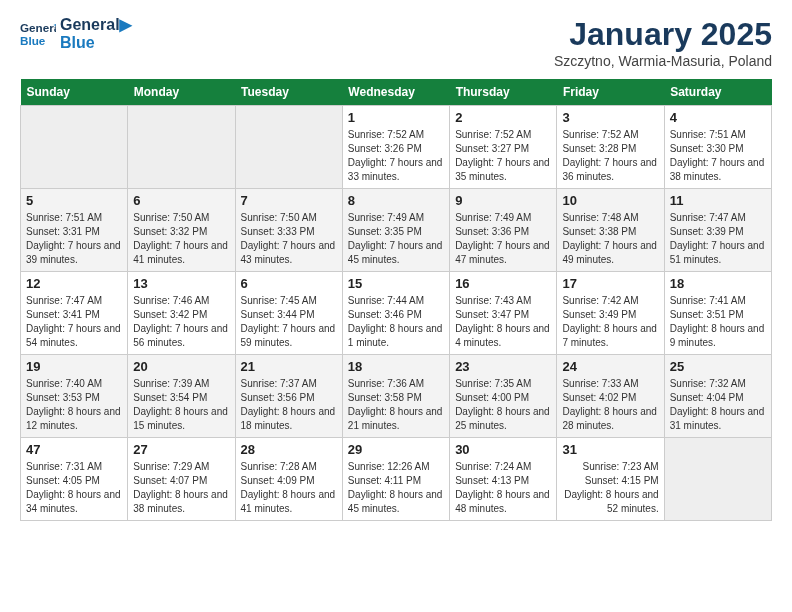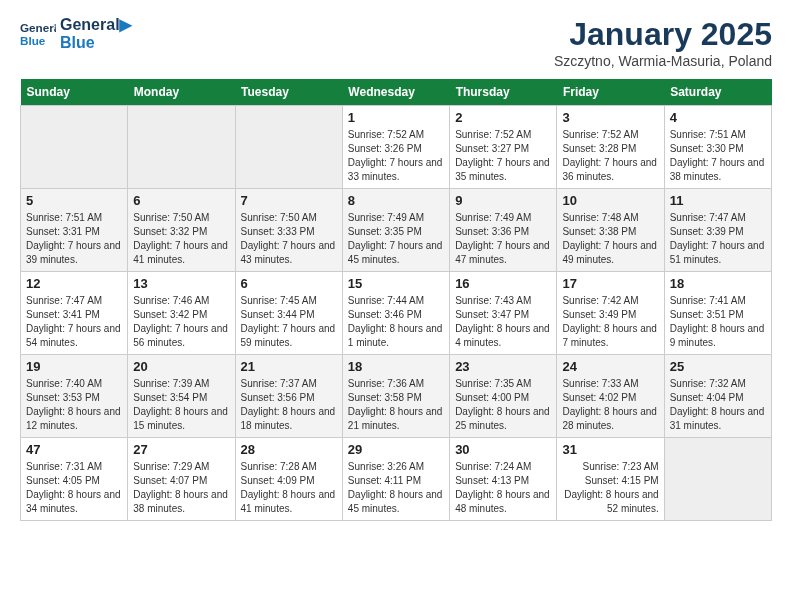--- a/index.html
+++ b/index.html
@@ -284,21 +284,21 @@
 Daylight: 8 hours and 38 minutes.</div>
         </td>
         <td>
           <div class="day-num">28</div>
           <div class="day-info" style="white-space: pre-line;">Sunrise: 7:28 AM
 Sunset: 4:09 PM
 Daylight: 8 hours and 41 minutes.</div>
         </td>
         <td>
           <div class="day-num">29</div>
-          <div class="day-info" style="white-space: pre-line;">Sunrise: 3:26 AM
+          <div class="day-info" style="white-space: pre-line;">Sunrise: 12:26 AM
 Sunset: 4:11 PM
 Daylight: 8 hours and 45 minutes.</div>
         </td>
         <td>
           <div class="day-num">30</div>
           <div class="day-info" style="white-space: pre-line;">Sunrise: 7:24 AM
 Sunset: 4:13 PM
 Daylight: 8 hours and 48 minutes.</div>
         </td>
         <td>

